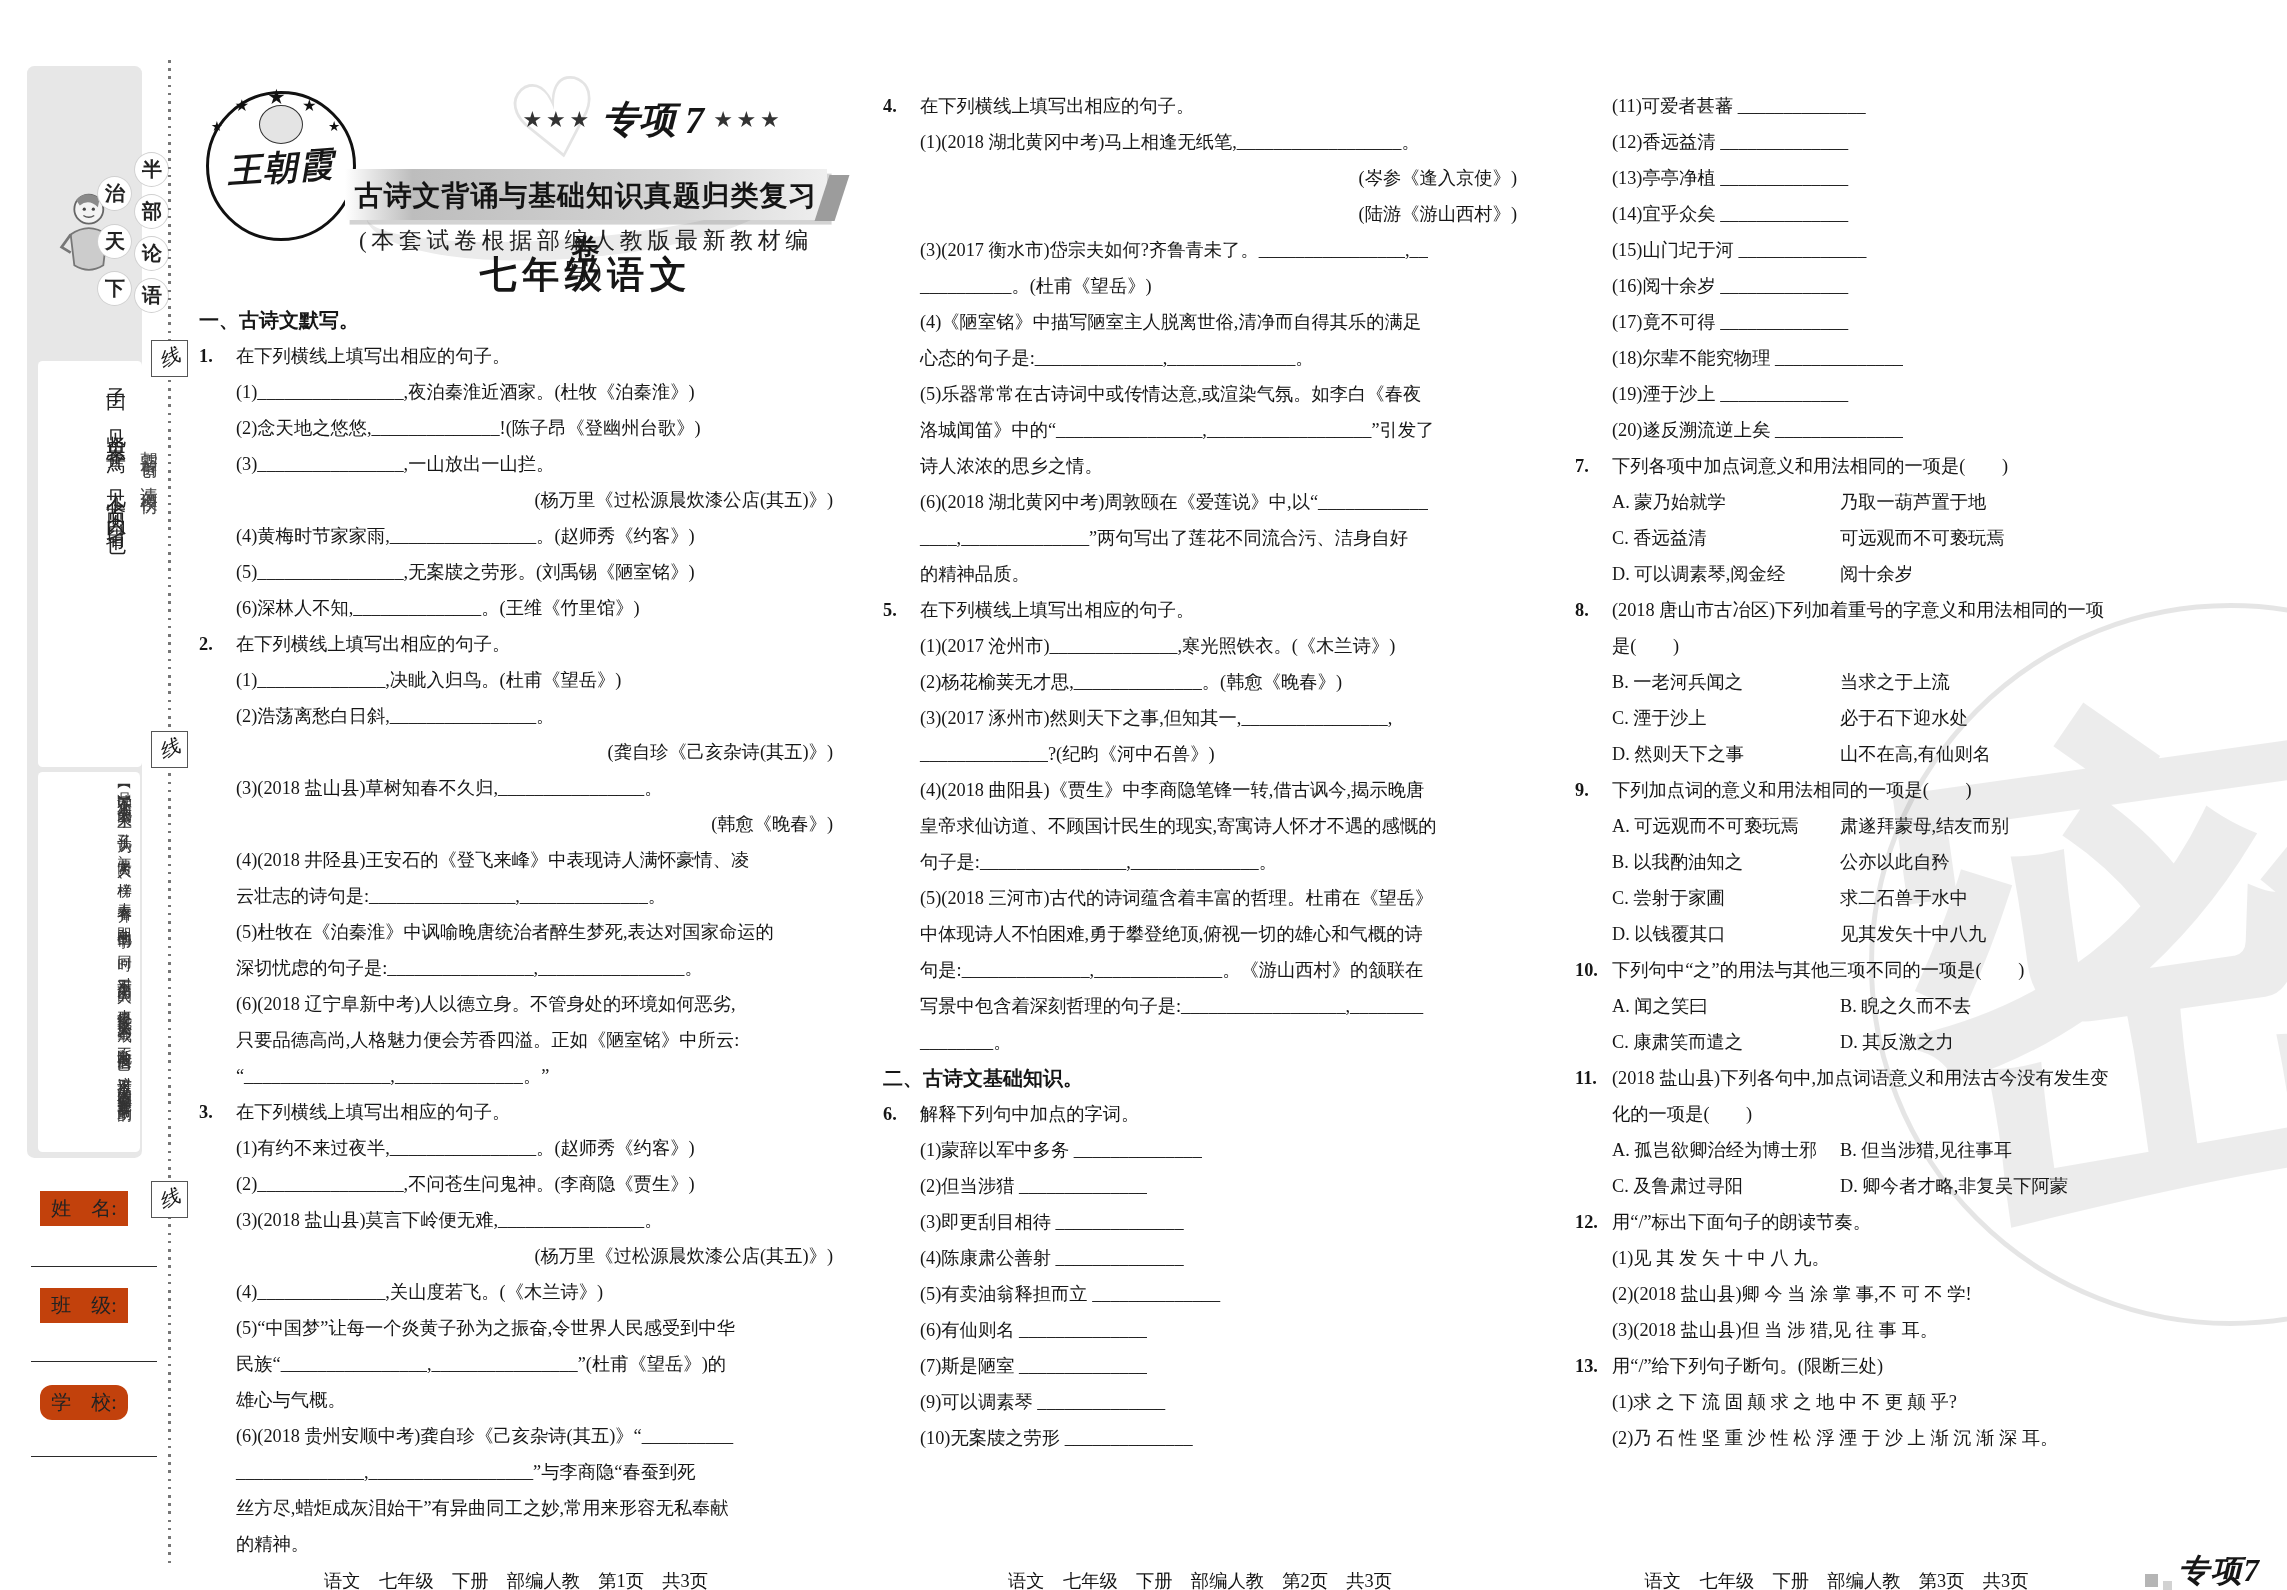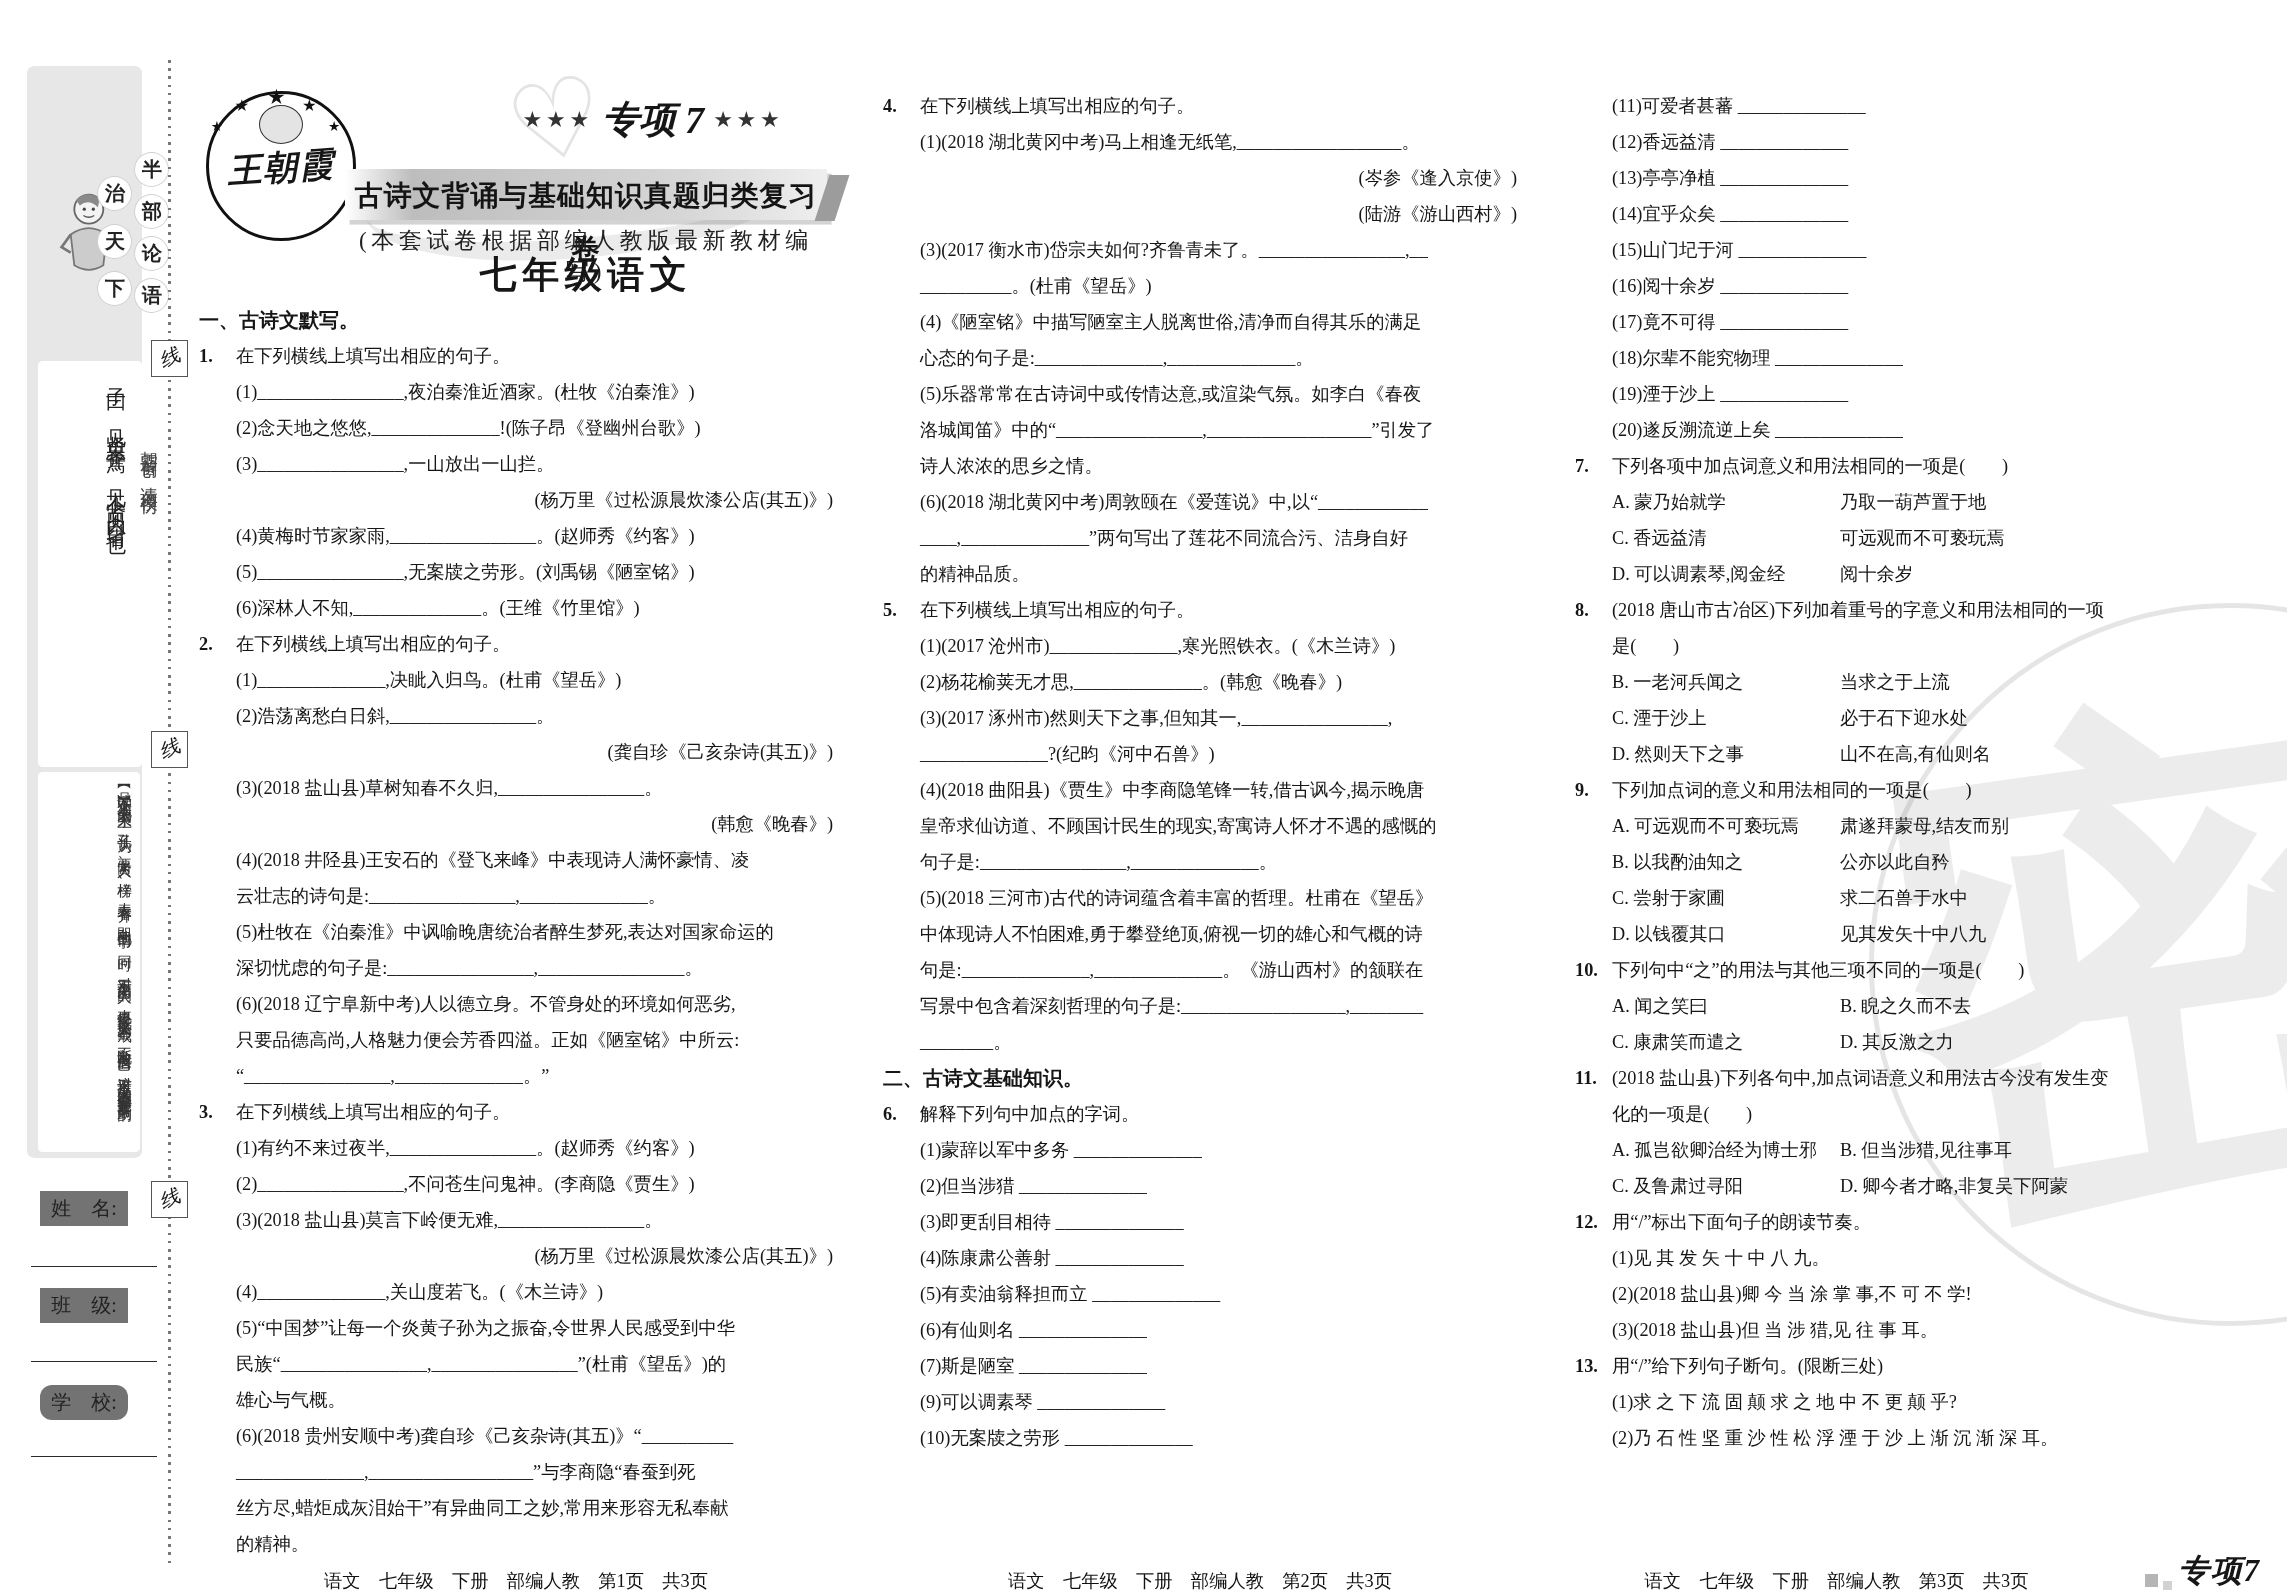--- a/index.html
+++ b/index.html
@@ -11,21 +11,21 @@
         font-size:20px;font-weight:bold;color:#222;margin-bottom:9.1px;box-shadow:0 0 0 0.9px #d0d0d0;}
   #slogan2{position:absolute;left:108px;top:87px;}
   #slogan1{position:absolute;left:71px;top:111px;}
   #slogan1 .circ{margin-bottom:14.6px;}
   .cartoon{position:absolute;left:31px;top:121px;}
   .vbox{position:absolute;left:38px;width:93px;background:#fff;border-radius:4.6px;
         writing-mode:vertical-rl;text-orientation:upright;}
   .quote{top:361px;height:384px;font-size:20px;line-height:40px;letter-spacing:6.4px;padding:11px 5.5px;color:#222;}
   .pindu{top:772px;height:365px;font-size:14.6px;line-height:23px;letter-spacing:1.8px;padding:7.3px 4.6px;color:#333;}
   .fieldlab{position:absolute;left:40px;width:88px;height:35px;line-height:35px;text-align:center;
-            background:#737373;font-size:20px;color:#222;}
+            background:#c2410c;font-size:20px;color:#222;}
   .fieldline{position:absolute;left:31px;width:126px;border-bottom:1.8px solid #2a2a2a;height:0;}
   .marginnote{position:absolute;left:137px;top:437px;writing-mode:vertical-rl;text-orientation:upright;
               font-size:17.4px;letter-spacing:3.7px;color:#444;}
   .dotline{position:absolute;left:168px;top:60px;width:2.7px;height:1503px;
            background:repeating-linear-gradient(#777 0 2.7px,transparent 2.7px 8.2px);}
   .sealbox{position:absolute;left:151px;width:35px;height:35px;background:#fff;border:1.8px solid #555;
            text-align:center;line-height:33px;font-size:19px;font-style:italic;}
   .sealbox span{display:inline-block;transform:rotate(-24deg) scaleX(1.1);}
   
   .ribbonheart{position:absolute;left:508px;top:58px;font-size:108px;color:#e4e4e4;transform:rotate(-12deg);}

